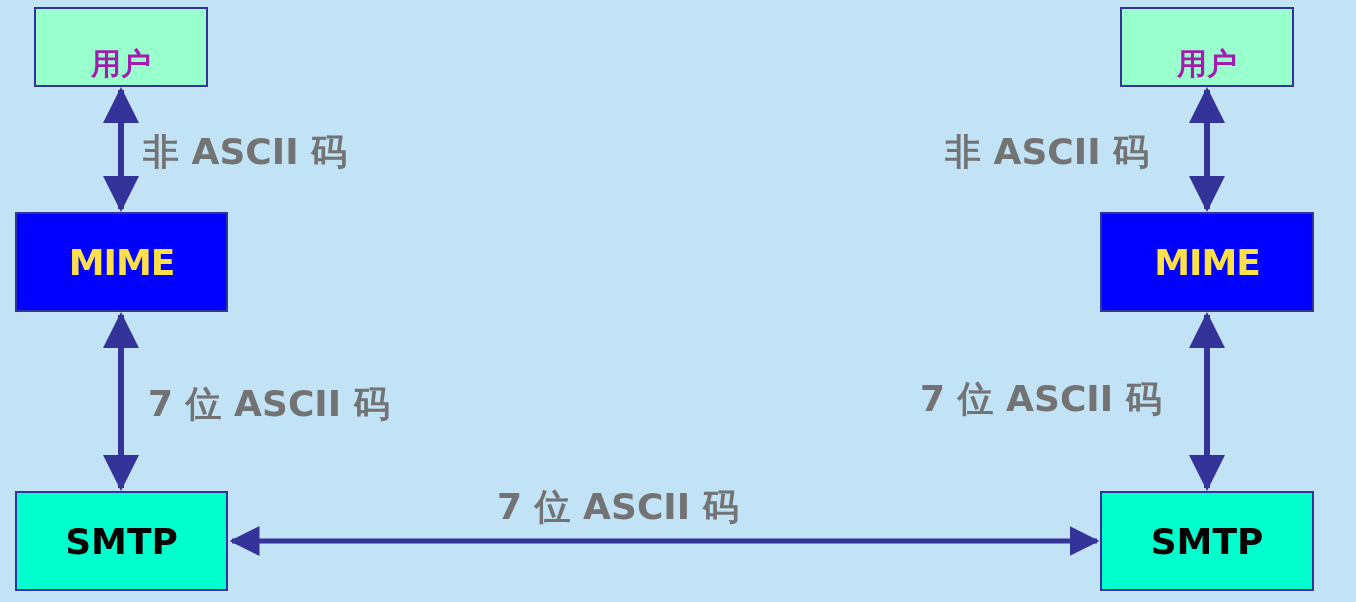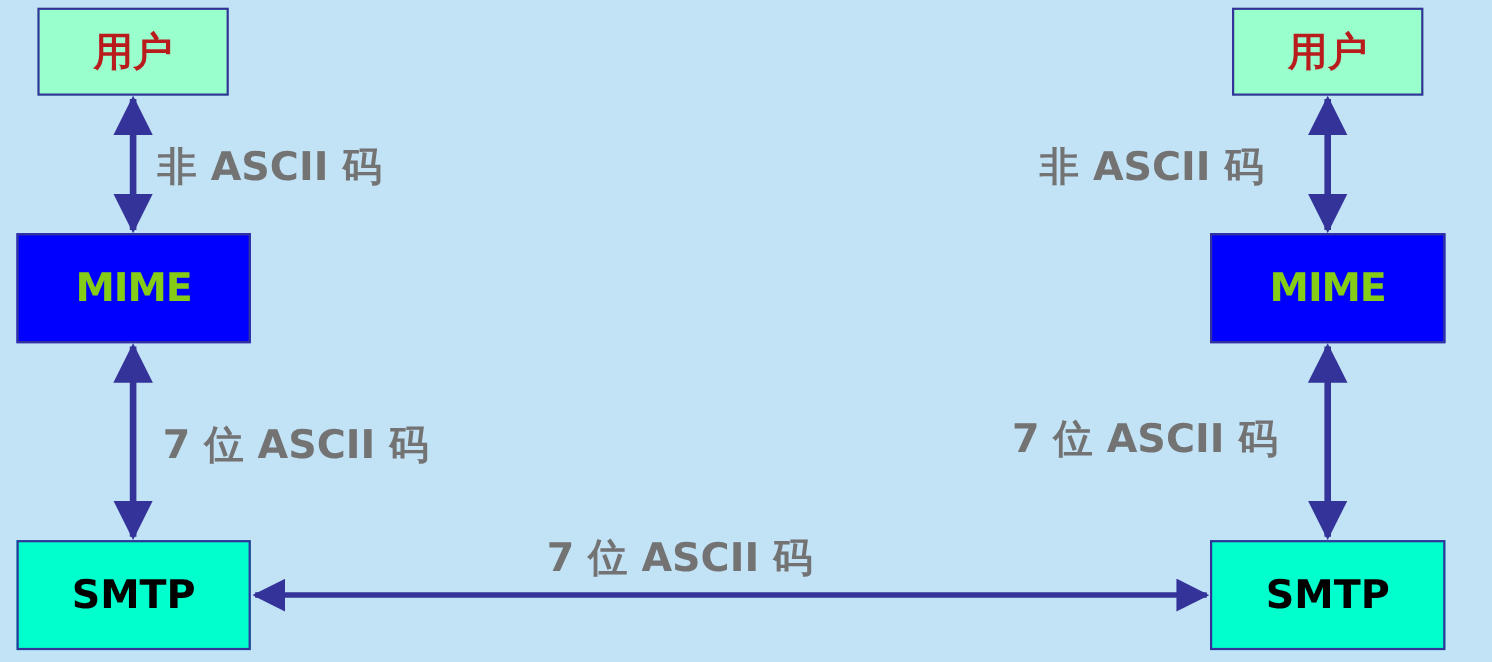--- a/index.html
+++ b/index.html
@@ -1,19 +1,19 @@
 <!DOCTYPE html>
 <html><head>
 <meta charset="utf-8">
 <style>
   html,body{margin:0;padding:0;}
   body{width:1356px;height:602px;background:#c2e2f6;position:relative;overflow:hidden;font-family:"DejaVu Sans","Liberation Sans",sans-serif;}
   .box{position:absolute;box-sizing:border-box;border:2px solid #333399;display:flex;align-items:center;justify-content:center;font-weight:bold;}
-  .user{background:#99ffcc;color:#b91c1c;font-size:36px;}
-  .mime{background:#0000ff;color:#84cc16;font-size:36px;letter-spacing:-1px;}
+  .user{background:#99ffcc;color:#a21caf;font-size:30px;align-items:flex-end;}
+  .mime{background:#0000ff;color:#fde047;font-size:36px;letter-spacing:-1px;}
   .smtp{background:#00ffcc;color:#000;font-size:36px;}
   .label{position:absolute;color:#737373;font-weight:bold;font-size:36px;white-space:nowrap;}
   svg{position:absolute;left:0;top:0;}
 </style>
 </head>
 <body>
 
 <svg width="1356" height="602">
   <defs>
     <marker id="ah" markerWidth="6" markerHeight="6" refX="5.5" refY="3" orient="auto-start-reverse" markerUnits="strokeWidth">

